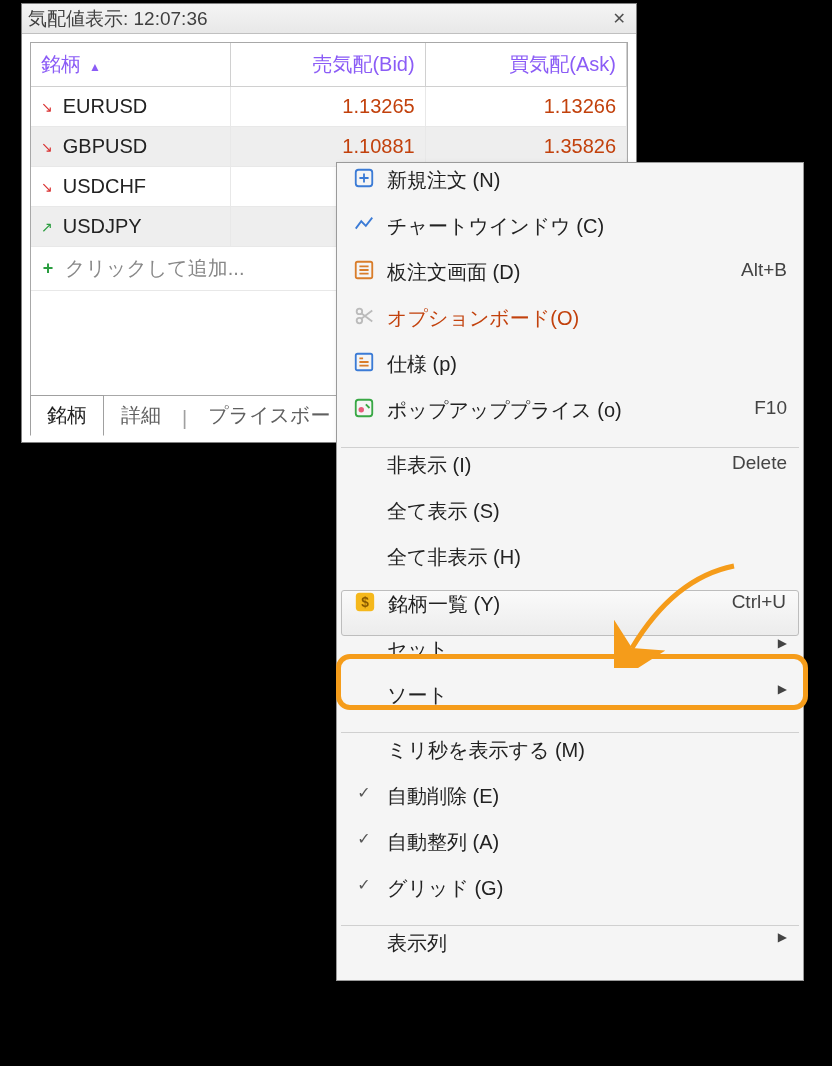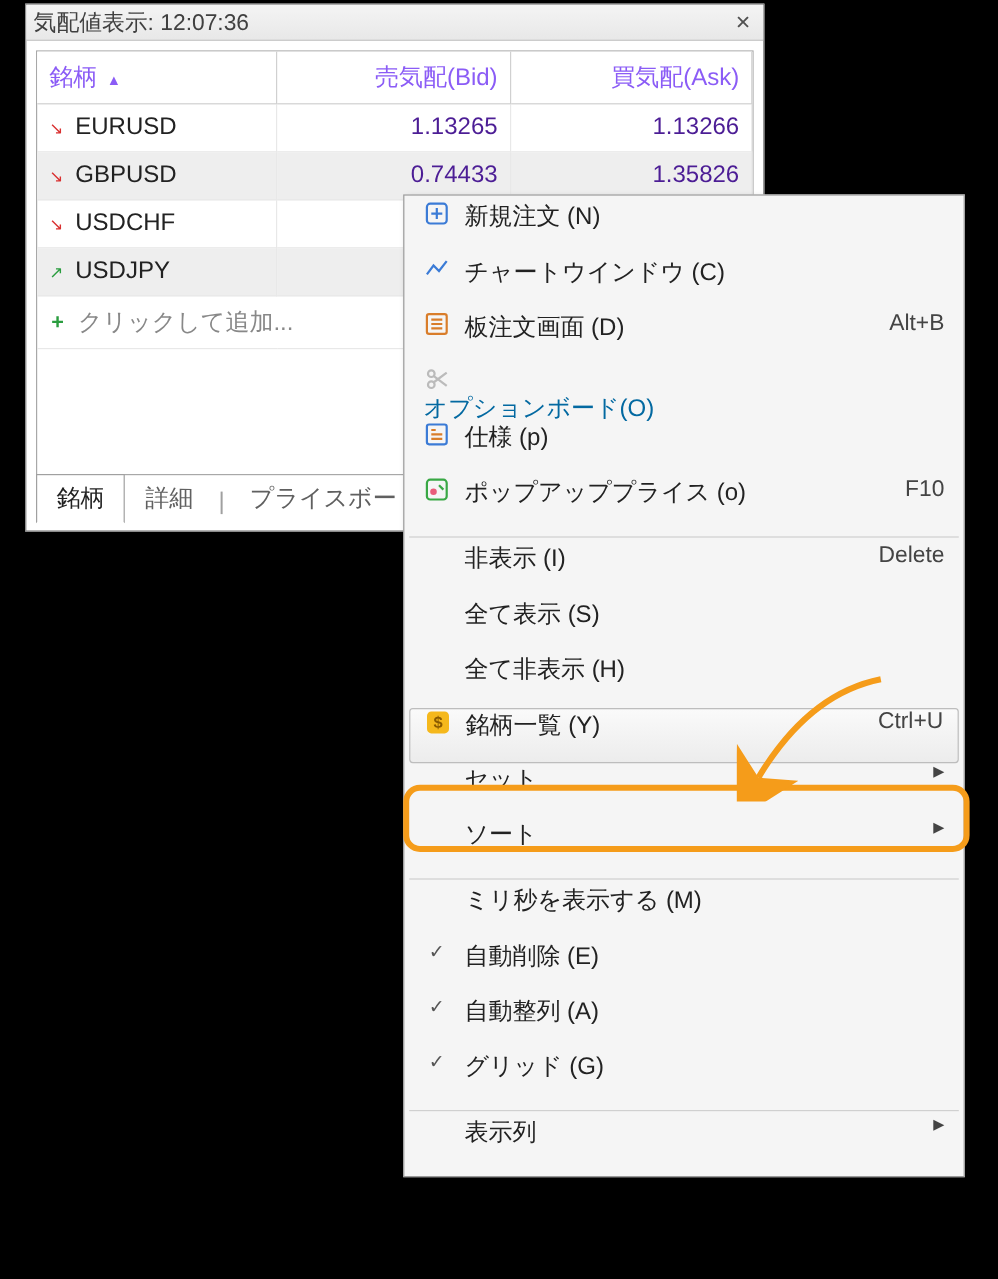--- a/index.html
+++ b/index.html
@@ -27,21 +27,21 @@
   text-align: right; padding: 8px 10px; border-bottom: 1px solid #d0d0d0;
   border-right: 1px solid #d0d0d0;
 }
 .grid th:first-child { text-align: left; }
 .grid td {
   font-size: 20px; padding: 8px 10px; text-align: right;
   border-bottom: 1px solid #e8e8e8; border-right: 1px solid #e8e8e8;
 }
 .grid td:first-child { text-align: left; color: #222; }
 .grid tr.sel td { background: #eee; }
-.grid .bid, .grid .ask { color: #4c1d95; }
+.grid .bid, .grid .ask { color: #c2410c; }
 .symcell { display: flex; align-items: center; gap: 10px; }
 .arrow-dn { color: #d93030; font-size: 14px; }
 .arrow-up { color: #2a9d3f; font-size: 14px; }
 .plus { color: #2a9d3f; font-size: 18px; font-weight: bold; width: 14px; text-align: center; }
 .addtxt { color: #888; }
 .sort-ind { font-size: 12px; margin-left: 8px; }
 
 .tabbar {
   position: absolute; left: 8px; bottom: 6px; height: 36px;
   display: flex; align-items: flex-end; font-size: 20px; color: #606060;
@@ -53,21 +53,21 @@
 .ctxmenu {
   position: absolute; left: 336px; top: 162px; width: 468px;
   background: #f5f5f5; border: 1px solid #9a9a9a;
   box-shadow: 3px 3px 6px rgba(0,0,0,.25);
   padding: 4px 2px;
 }
 .mi {
   display: flex; align-items: flex-start; height: 46px;
   padding: 0 14px 0 8px; font-size: 20px; color: #222;
 }
-.mi.disabled { color: #0369a1; flex-direction: column; }
+.mi.disabled { color: #c2410c; }
 .mi .icn { width: 34px; display: flex; justify-content: center; align-items: center; }
 .mi .icn svg { width: 22px; height: 22px; }
 .mi .lbl { flex: 1; padding-left: 6px; }
 .mi .accel { color: #444; font-size: 19px; }
 .mi .sub { color: #444; font-size: 12px; }
 .mi.hi {
   background: linear-gradient(#fafafa,#ececec);
   border: 1px solid #bdbdbd; border-radius: 3px;
   margin: 0 2px; padding: 0 12px 0 6px;
 }
@@ -112,21 +112,21 @@
             <td class="bid">1.13265</td>
             <td class="ask">1.13266</td>
           </tr>
           <tr class="sel">
             <td>
               <div class="symcell">
                 <span class="arrow-dn">↘</span>
                 <span>GBPUSD</span>
               </div>
             </td>
-            <td class="bid">0.74433</td>
+            <td class="bid">1.10881</td>
             <td class="ask">1.35826</td>
           </tr>
           <tr>
             <td>
               <div class="symcell">
                 <span class="arrow-dn">↘</span>
                 <span>USDCHF</span>
               </div>
             </td>
             <td class="bid"></td>

